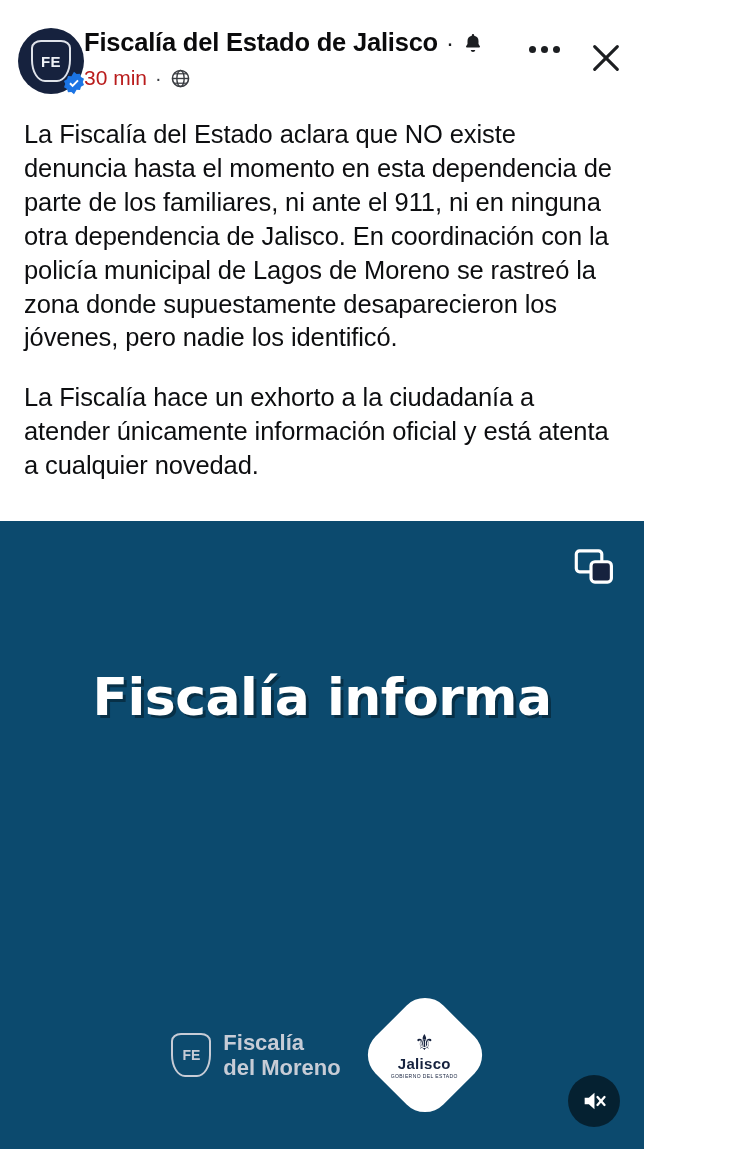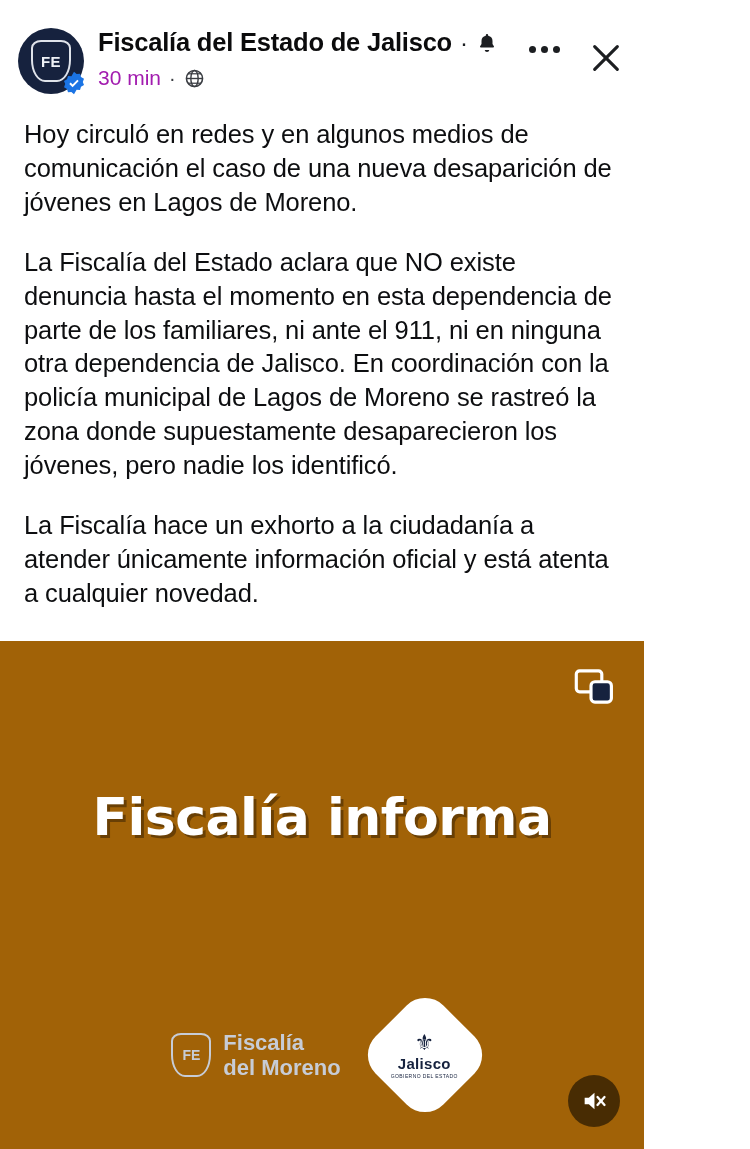--- a/index.html
+++ b/index.html
@@ -65,21 +65,20 @@
   }
   .verified {
     position: absolute;
     right: -2px;
     bottom: -1px;
     width: 24px;
     height: 24px;
   }
 
   .header-text {
-    margin-left: 14px;
     padding-top: 6px;
     flex: 1 1 auto;
     min-width: 0;
   }
   .name-row {
     display: flex;
     align-items: center;
     gap: 10px;
   }
   .page-name {
@@ -101,21 +100,21 @@
     flex: 0 0 auto;
   }
   .meta-row {
     display: flex;
     align-items: center;
     gap: 8px;
     margin-top: 9px;
   }
   .meta-time {
     font-size: 21px;
-    color: #a21caf;
+    color: #b91c1c;
   }
   .meta-dot {
     font-size: 20px;
     color: #3a3d42;
     line-height: 1;
   }
   .globe-icon {
     width: 21px;
     height: 21px;
   }
@@ -155,29 +154,29 @@
     color: #0d0e10;
     font-size: 25.5px;
     line-height: 1.33;
     letter-spacing: -0.1px;
     flex: 0 0 auto;
   }
   .post-body p {
     margin: 0 0 26px 0;
   }
   .post-body p:last-child {
-    margin-bottom: 8px;
+    margin-bottom: 16px;
   }
 
   
   .media {
     position: relative;
     margin-top: 22px;
     flex: 1 1 auto;
-    background: #a16207;
+    background: #0c4a6e;
     overflow: hidden;
     padding-left: 15px;
   }
   .pip-icon {
     position: absolute;
     top: 28px;
     right: 30px;
     width: 40px;
     height: 36px;
     cursor: pointer;
@@ -320,21 +319,20 @@
       <div class="close-btn">
         <svg width="34" height="34" viewBox="0 0 24 24">
           <line x1="4" y1="4" x2="20" y2="20" stroke="#1c1e21" stroke-width="2.2" stroke-linecap="round"></line>
           <line x1="20" y1="4" x2="4" y2="20" stroke="#1c1e21" stroke-width="2.2" stroke-linecap="round"></line>
         </svg>
       </div>
     </div>
   </div>
 
   <div class="post-body">
-    <p>Hoy circuló en redes y en algunos medios de comunicación el caso de una nueva desaparición de jóvenes en Lagos de Moreno.</p>
     <p>La Fiscalía del Estado aclara que NO existe denuncia hasta el momento en esta dependencia de parte de los familiares, ni ante el 911, ni en ninguna otra dependencia de Jalisco. En coordinación con la policía municipal de Lagos de Moreno se rastreó la zona donde supuestamente desaparecieron los jóvenes, pero nadie los identificó.</p>
     <p>La Fiscalía hace un exhorto a la ciudadanía a atender únicamente información oficial y está atenta a cualquier novedad.</p>
   </div>
 
   <div class="media">
 
     <svg class="pip-icon" viewBox="0 0 26 24">
       <rect x="1.2" y="1.2" width="17" height="14" rx="2.2" fill="none" stroke="#ffffff" stroke-width="2.1"></rect>
       <rect x="11" y="8.5" width="13.6" height="13.6" rx="2.6" fill="#16223e" stroke="#ffffff" stroke-width="2.1"></rect>
     </svg>

